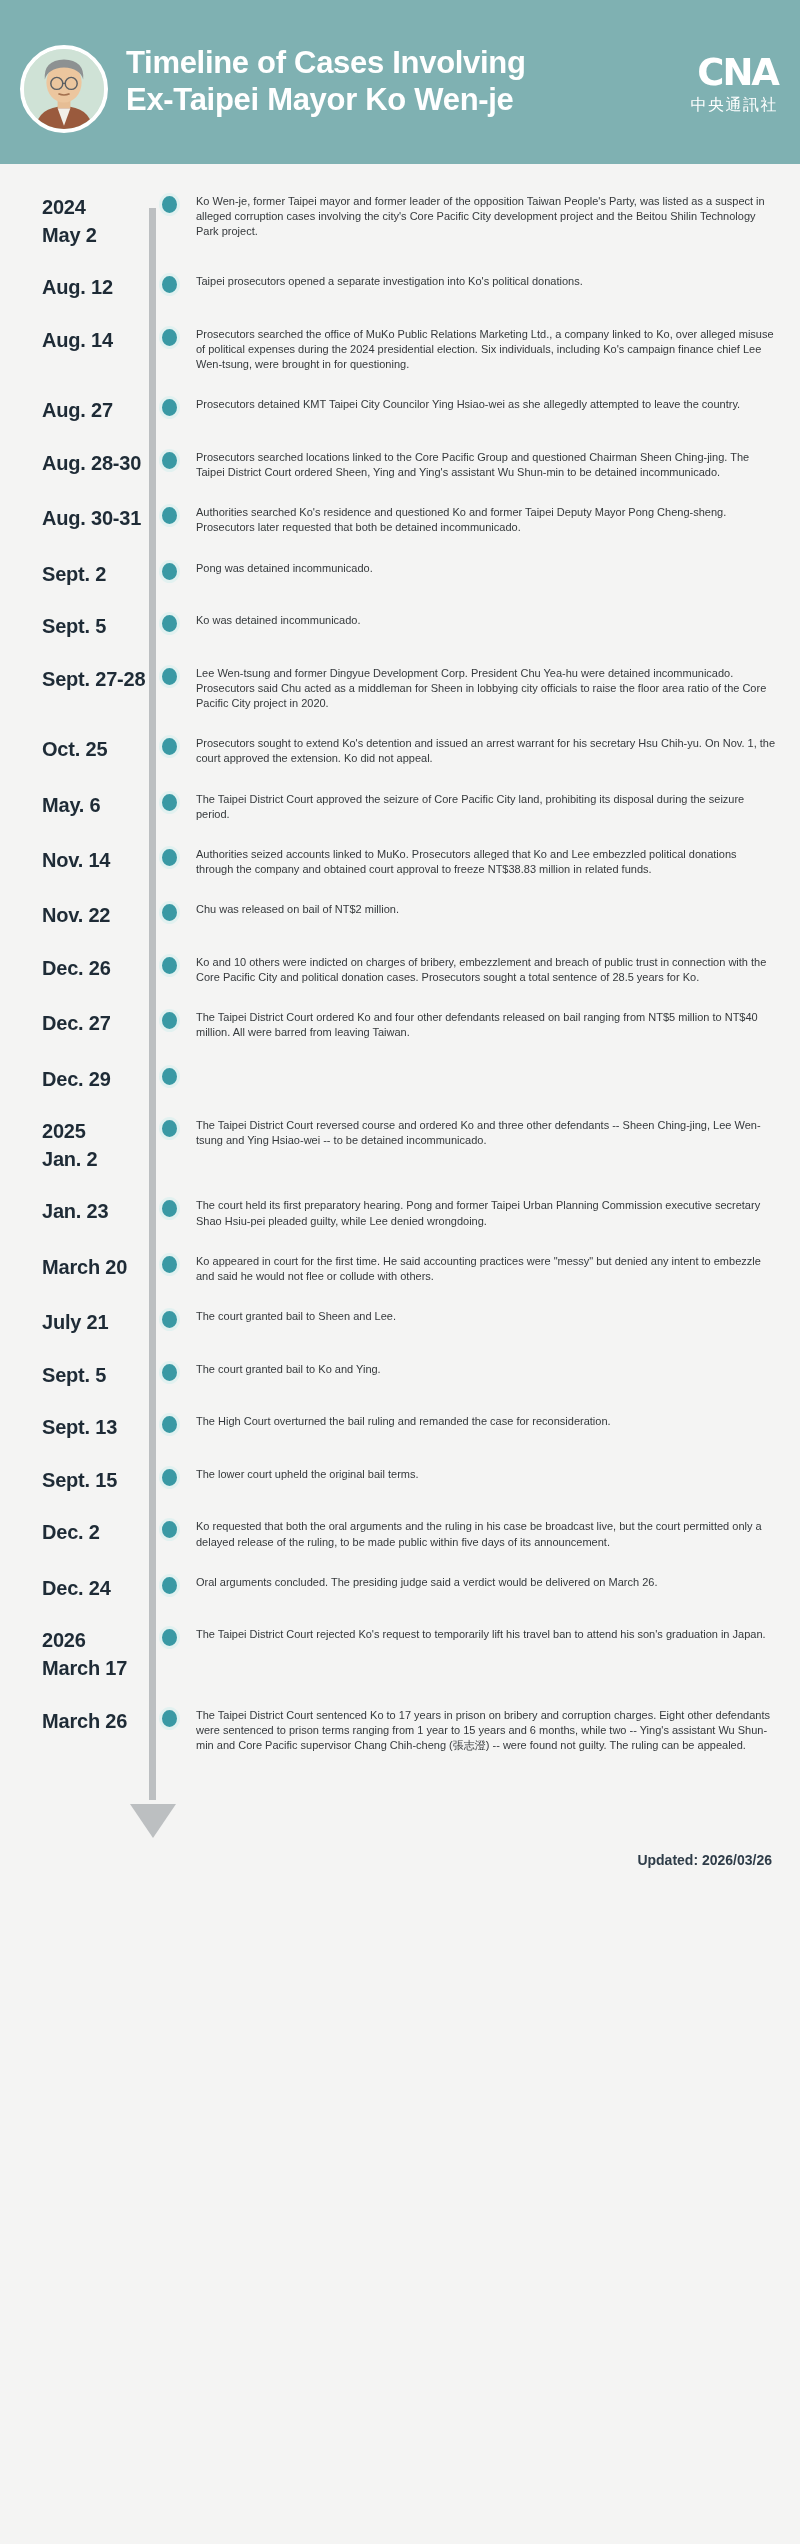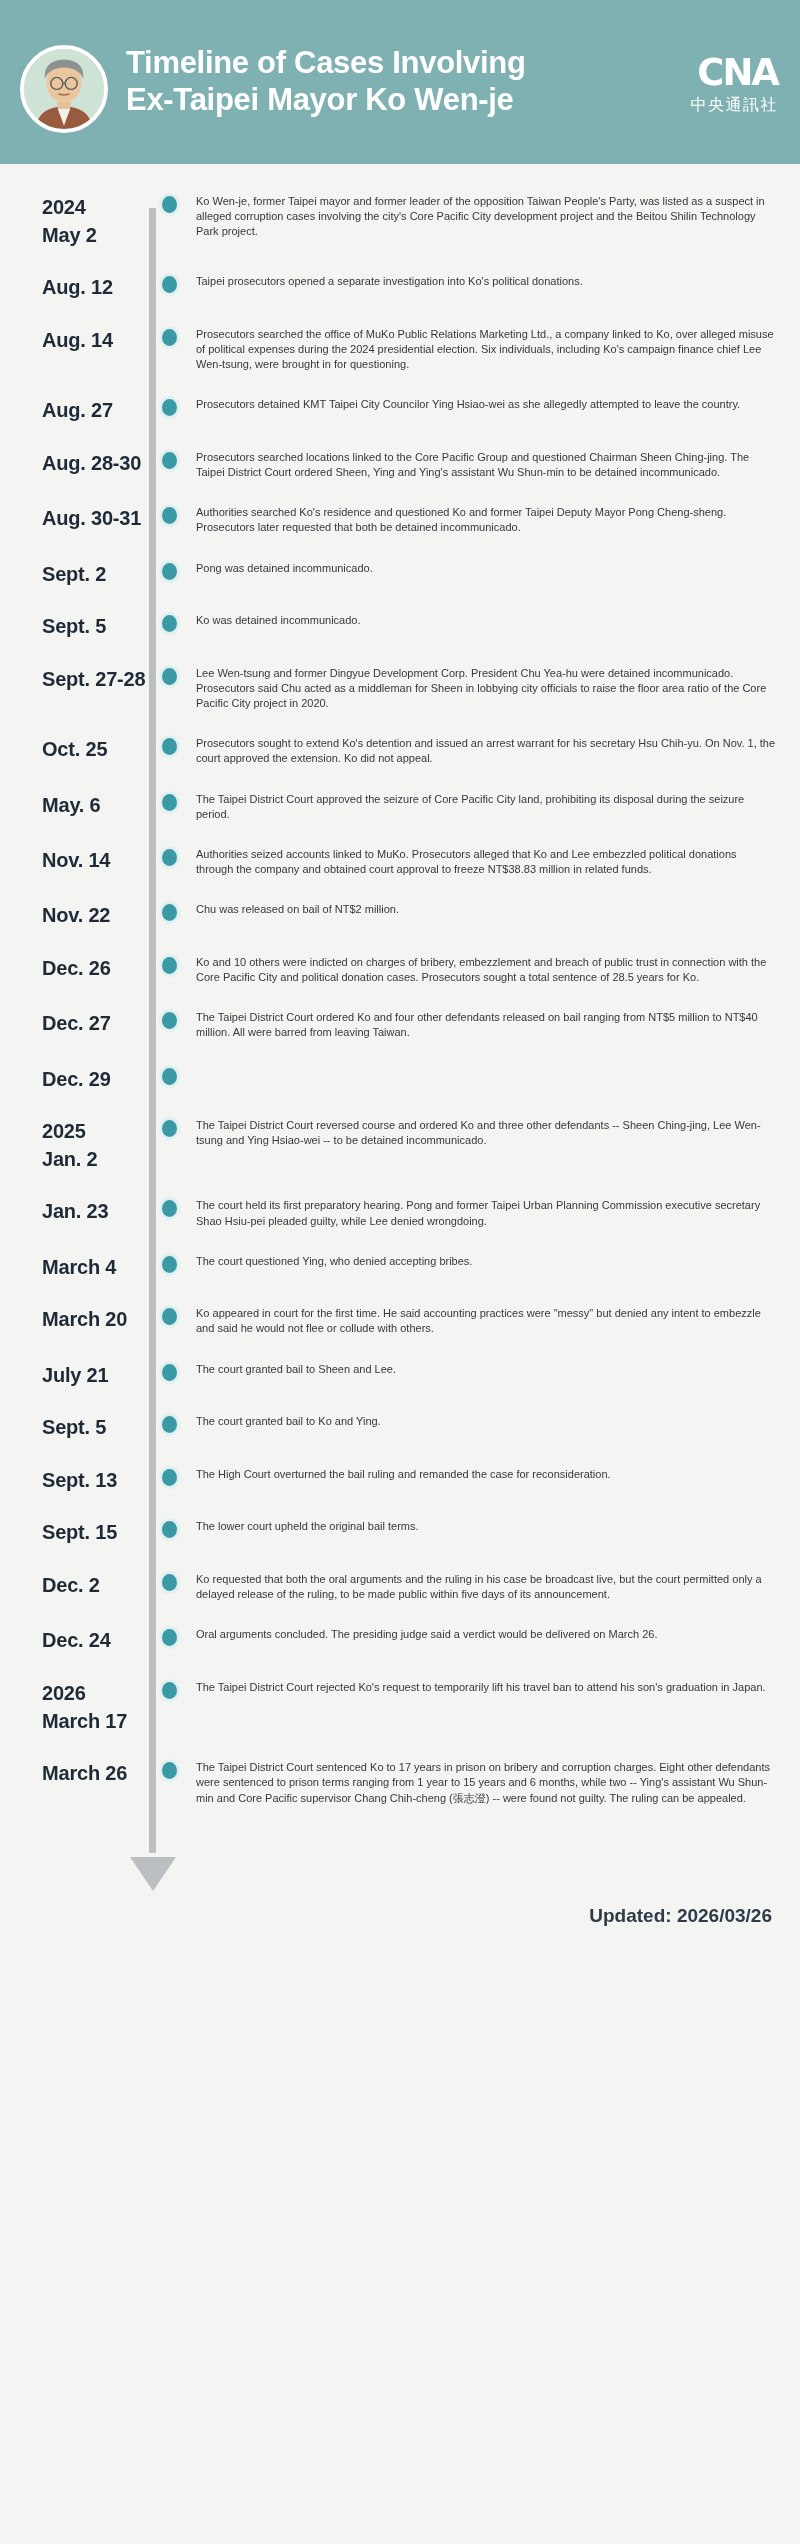--- a/index.html
+++ b/index.html
@@ -102,21 +102,21 @@
     font-size: 11px;
     color: #35393c;
     line-height: 1.38;
     padding-left: 4px;
     padding-right: 2px;
   }
   
   .footer {
     text-align: right;
     padding: 0 28px;
-    font-size: 19px;
+    font-size: 14px;
     font-weight: bold;
     color: #2e3c48;
   }
 </style>
 </head>
 <body>
 
 <div class="header">
   <div class="avatar">
     <svg viewBox="0 0 100 100" width="80" height="80">
@@ -343,30 +343,20 @@
     <div class="entry-date-block">
 
       <div>Jan. 23</div>
     </div>
     <div class="dot-col">
       <span class="entry-dot"></span>
     </div>
     <div class="entry-text">The court held its first preparatory hearing. Pong and former Taipei Urban Planning Commission executive secretary Shao Hsiu-pei pleaded guilty, while Lee denied wrongdoing.</div>
   </div>
 
-  <div class="entry">
-    <div class="entry-date-block">
-
-      <div>March 4</div>
-    </div>
-    <div class="dot-col">
-      <span class="entry-dot"></span>
-    </div>
-    <div class="entry-text">The court questioned Ying, who denied accepting bribes.</div>
-  </div>
 
   <div class="entry">
     <div class="entry-date-block">
 
       <div>March 20</div>
     </div>
     <div class="dot-col">
       <span class="entry-dot"></span>
     </div>
     <div class="entry-text">Ko appeared in court for the first time. He said accounting practices were "messy" but denied any intent to embezzle and said he would not flee or collude with others.</div>

